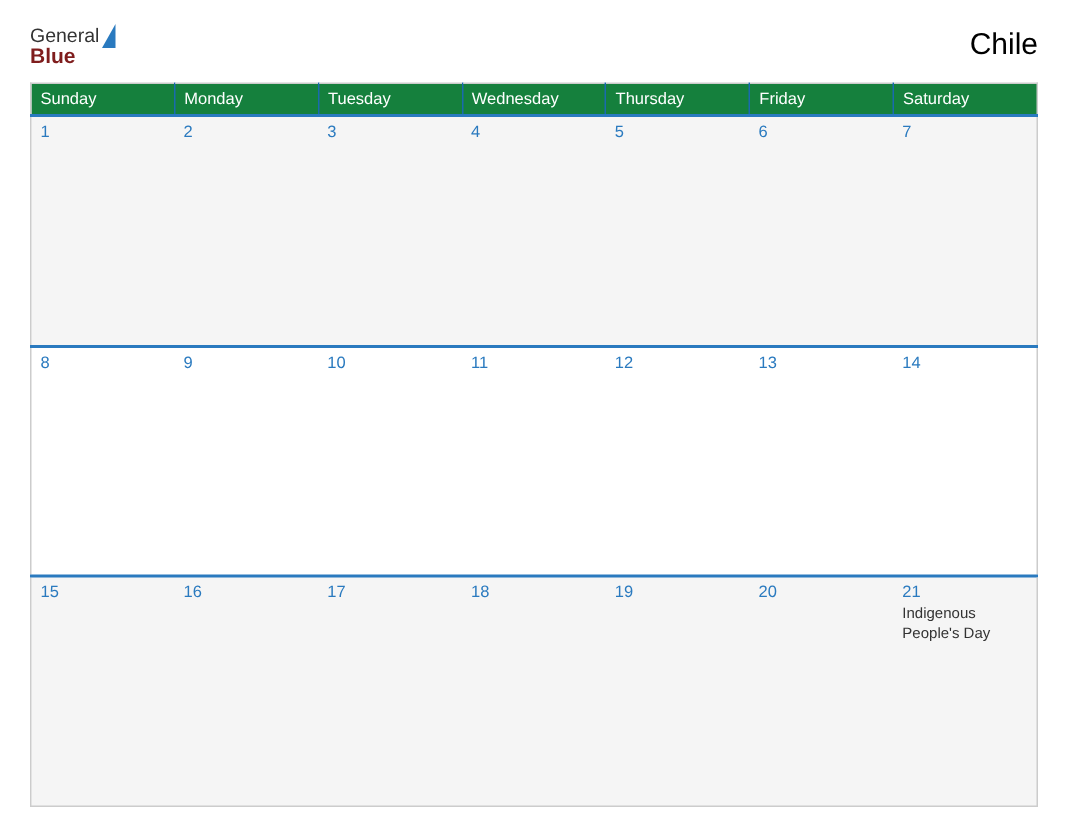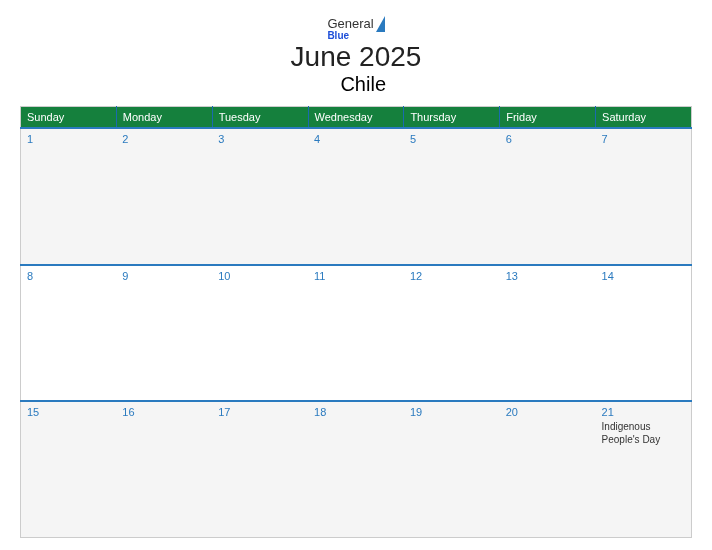--- a/index.html
+++ b/index.html
@@ -15,21 +15,20 @@
       height: 550px;
       padding: 16px 20px 12px 20px;
       display: flex;
       flex-direction: column;
     }
     .header {
       display: flex;
       align-items: center;
       justify-content: space-between;
       margin-bottom: 10px;
-      flex-direction: column;
     }
     .logo {
       display: flex;
       align-items: center;
       gap: 4px;
     }
     .logo-text {
       font-size: 13px;
       color: #333;
       line-height: 1.1;
@@ -113,24 +112,23 @@
 <body>
 
 <div class="page">
   <div class="header">
     <div class="logo">
       <div style="display:flex;flex-direction:column;align-items:flex-start;">
         <div style="display:flex;align-items:center;">
           <span class="logo-text">General</span>
           <div class="logo-triangle"></div>
         </div>
-        <span class="logo-text" style="color:#1d4ed8;font-weight:bold;font-size:10px;margin-top:-2px;">Blue</span>
+        <span class="logo-text" style="color:#7f1d1d;font-weight:bold;font-size:14px;margin-top:-2px;">Blue</span>
       </div>
     </div>
-    <h1 class="title">June 2025</h1>
     <div class="country">Chile</div>
   </div>
 
   <table class="calendar">
     <thead>
       <tr>
         <th>Sunday</th>
         <th>Monday</th>
         <th>Tuesday</th>
         <th>Wednesday</th>

